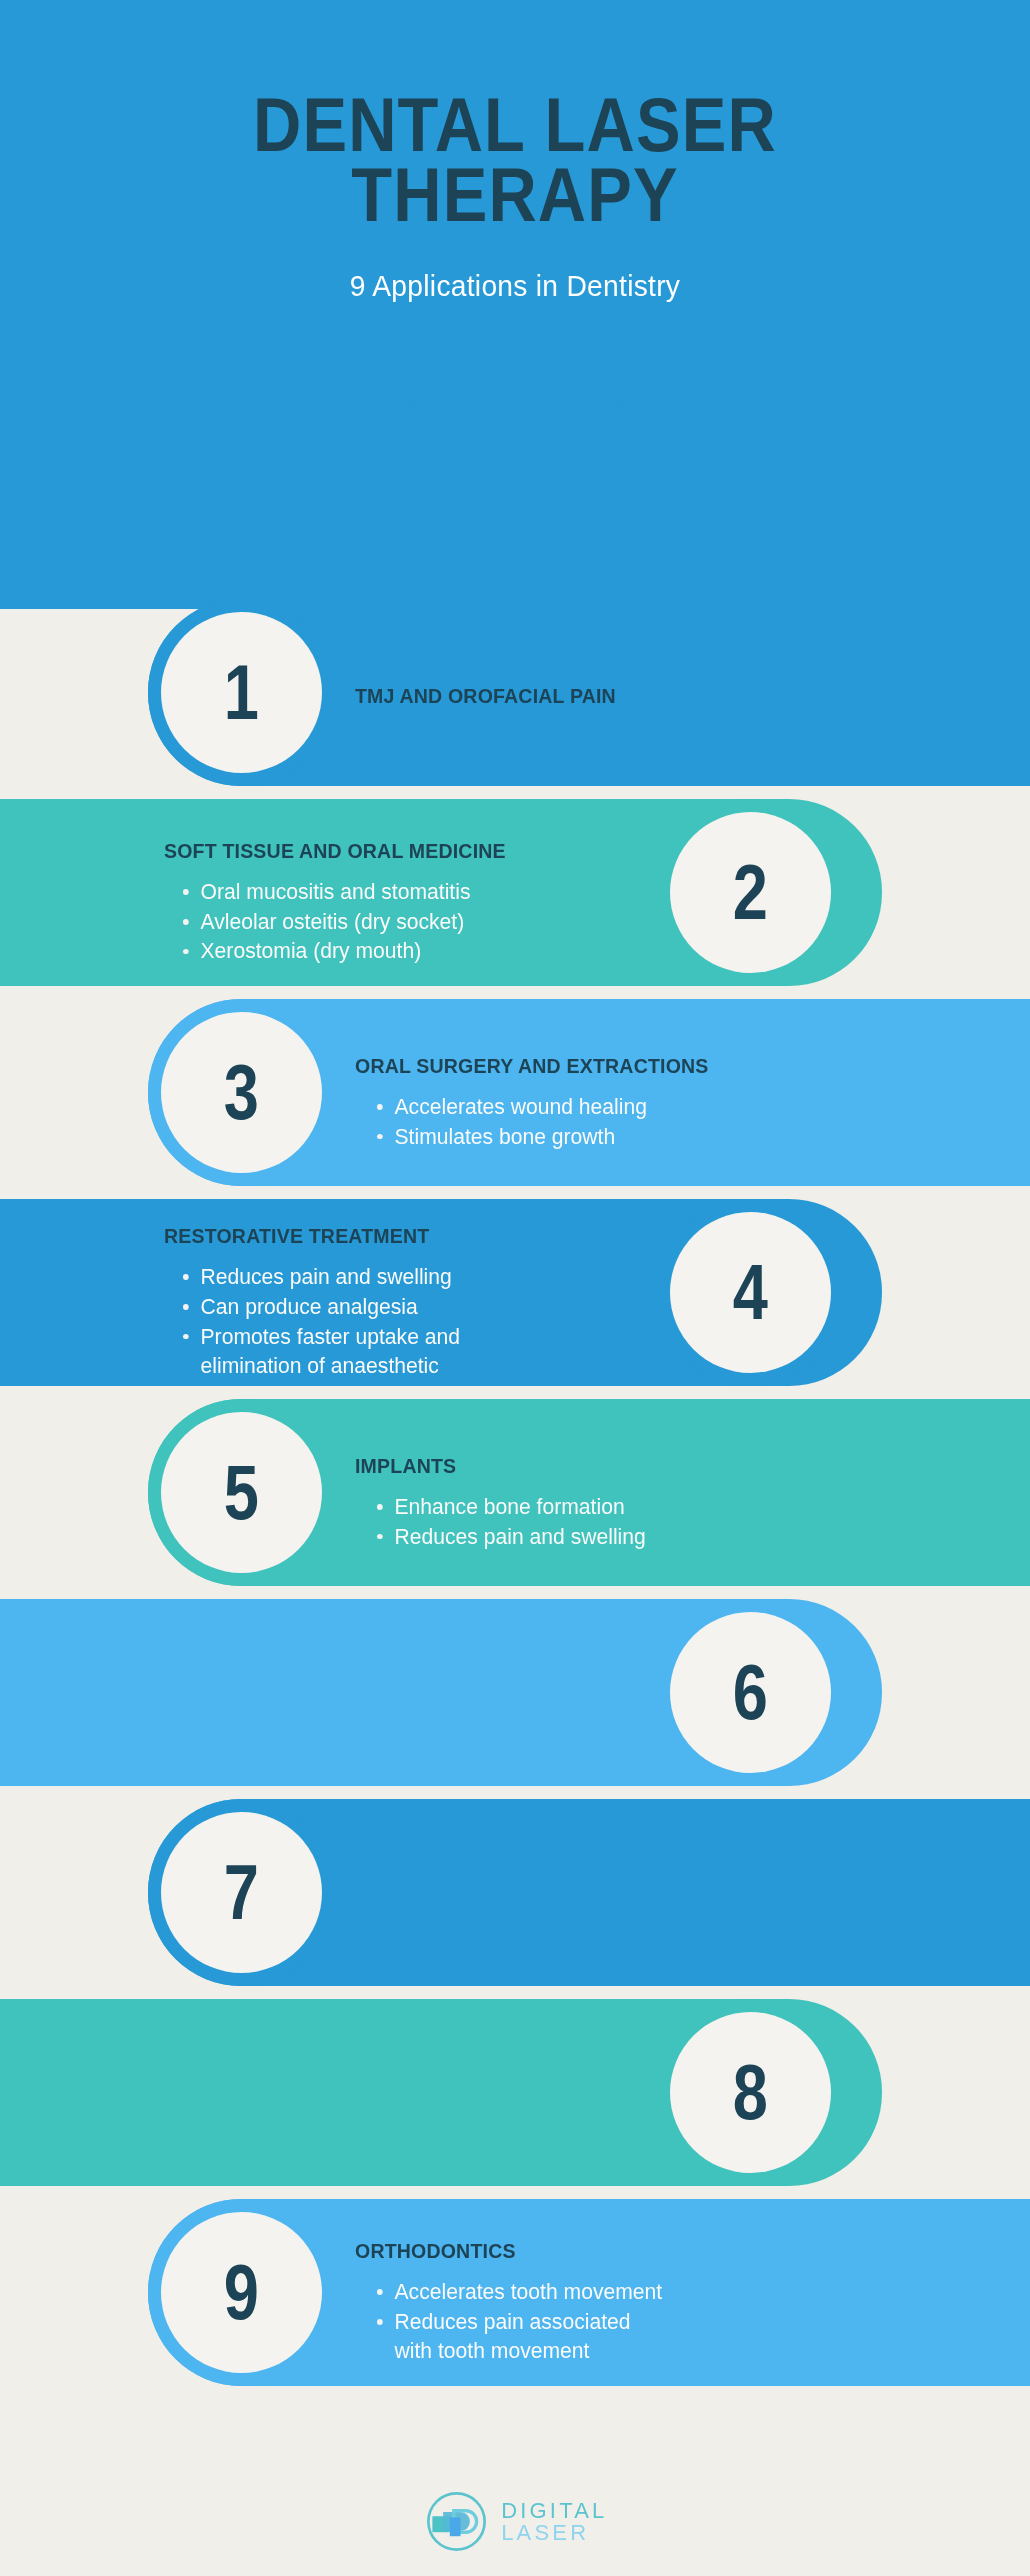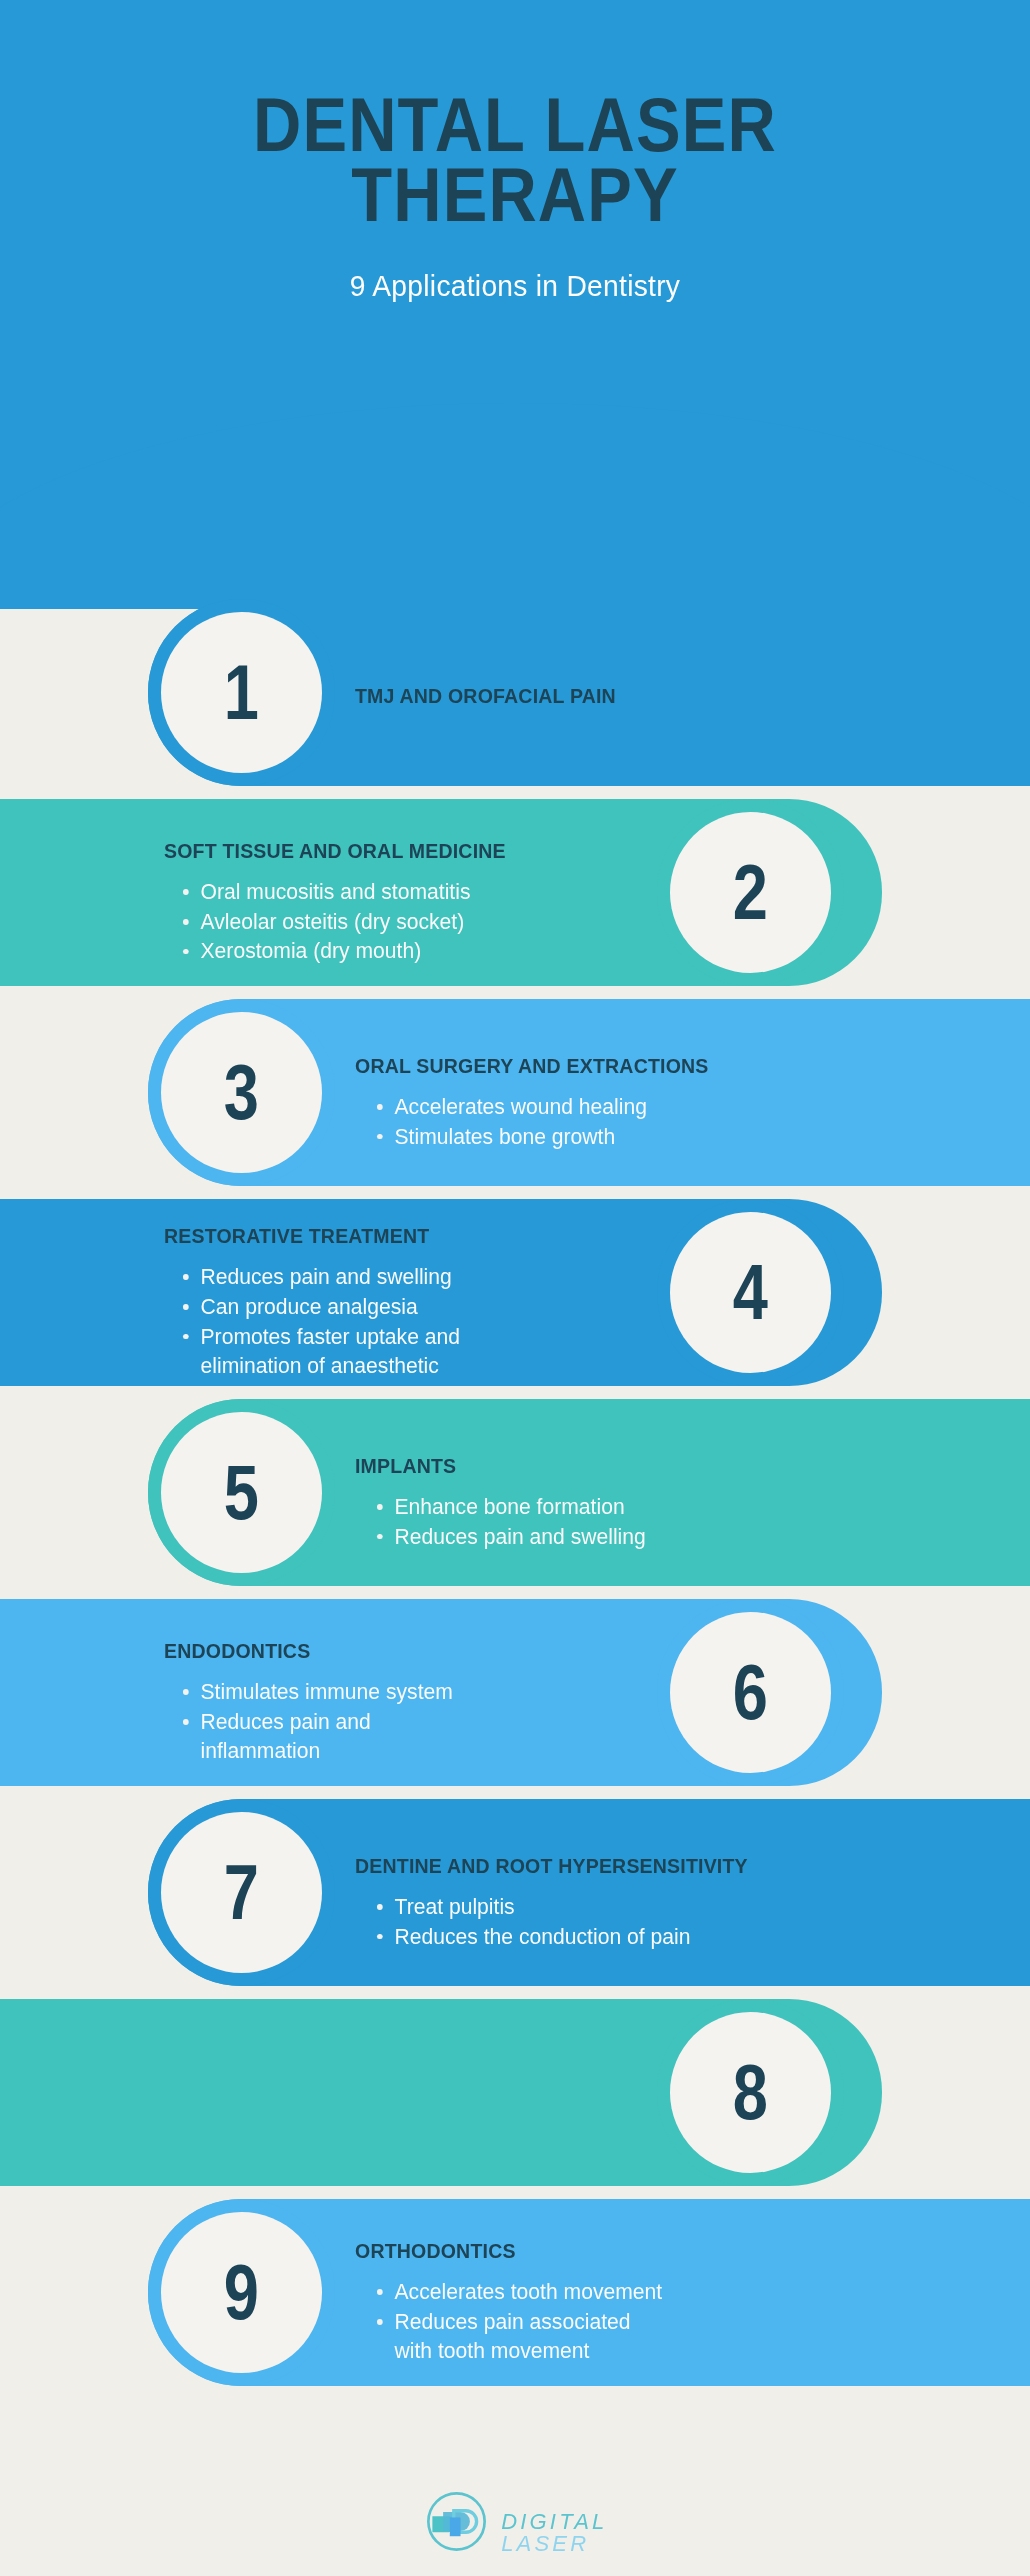--- a/index.html
+++ b/index.html
@@ -191,23 +191,22 @@
     left: 0;
     top: 2467px;
     width: 1030px;
     height: 109px;
     display: flex;
     align-items: center;
     justify-content: center;
   }
   .logo {
     display: flex;
-    align-items: flex-end;
+    align-items: center;
     gap: 11.6px;
-    font-style: italic;
   }
   .logo-mark { width: 67px; height: 67px; display: block; }
   .logo-text {
     display: flex;
     flex-direction: column;
     line-height: 1.0;
   }
   .logo-text span {
     font-family: "Liberation Sans Narrow", "Liberation Sans", sans-serif;
     font-size: 22px;
@@ -299,40 +298,26 @@
         <li style="color: rgb(251, 251, 250);">Reduces pain and swelling</li>
       </ul>
     </div>
   </div>
 
   <div class="row right">
     <div class="bar" style="background: rgb(77, 181, 239);"></div>
     <div class="badge" style="background: rgb(244, 243, 240); box-shadow: rgb(77, 181, 239) 0px 0px 0px 13px;">
       <span class="badge-num">6</span>
     </div>
-    <div class="content">
-      <div class="heading" style="color: rgb(29, 68, 86);">ENDODONTICS</div>
-      <ul class="bullets">
-        <li style="max-width: 412px; color: rgb(251, 251, 250);">Stimulates immune system</li>
-        <li class="wrap-narrow" style="max-width: 303px; color: rgb(251, 251, 250);">Reduces pain and inflammation</li>
-      </ul>
-    </div>
   </div>
 
   <div class="row left">
     <div class="bar" style="background: rgb(38, 153, 214);"></div>
     <div class="badge" style="background: rgb(244, 243, 240); box-shadow: rgb(38, 153, 214) 0px 0px 0px 13px;">
       <span class="badge-num">7</span>
-    </div>
-    <div class="content">
-      <div class="heading" style="color: rgb(29, 68, 86);">DENTINE AND ROOT HYPERSENSITIVITY</div>
-      <ul class="bullets">
-        <li style="color: rgb(251, 251, 250);">Treat pulpitis</li>
-        <li style="color: rgb(251, 251, 250);">Reduces the conduction of pain</li>
-      </ul>
     </div>
   </div>
 
   <div class="row right">
     <div class="bar" style="background: rgb(64, 194, 189);"></div>
     <div class="badge" style="background: rgb(244, 243, 240); box-shadow: rgb(64, 194, 189) 0px 0px 0px 13px;">
       <span class="badge-num">8</span>
     </div>
   </div>
 

